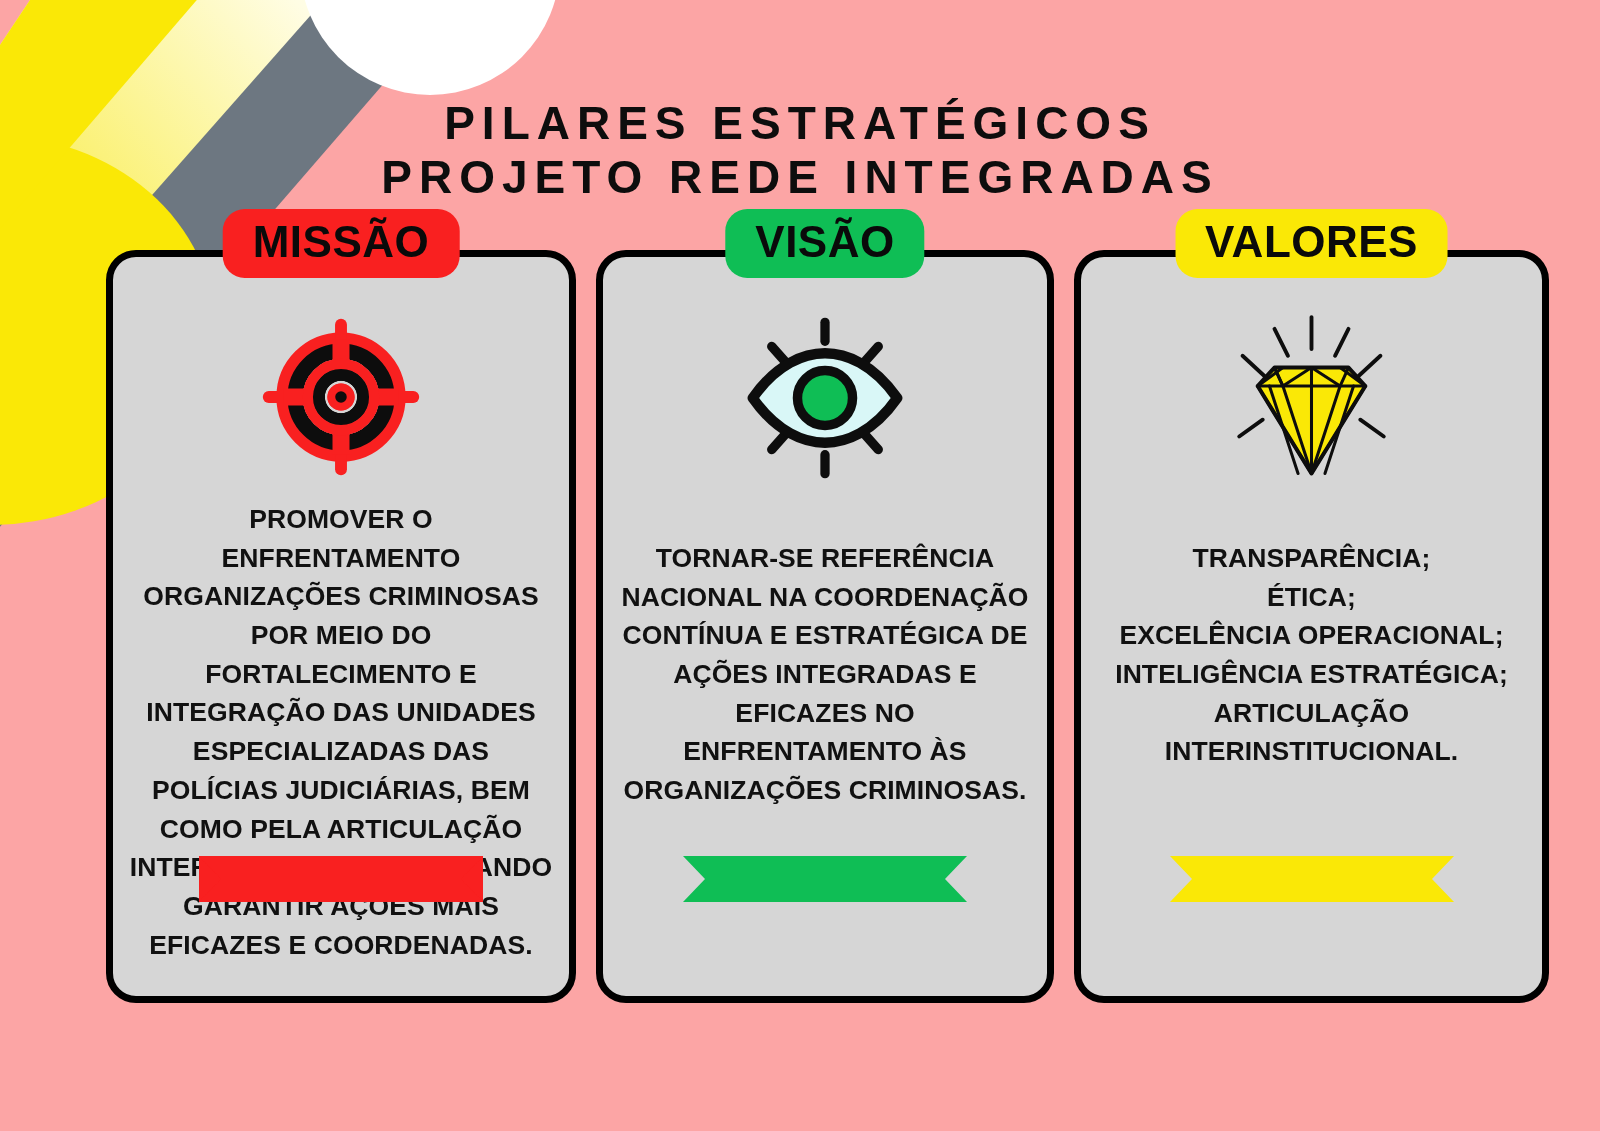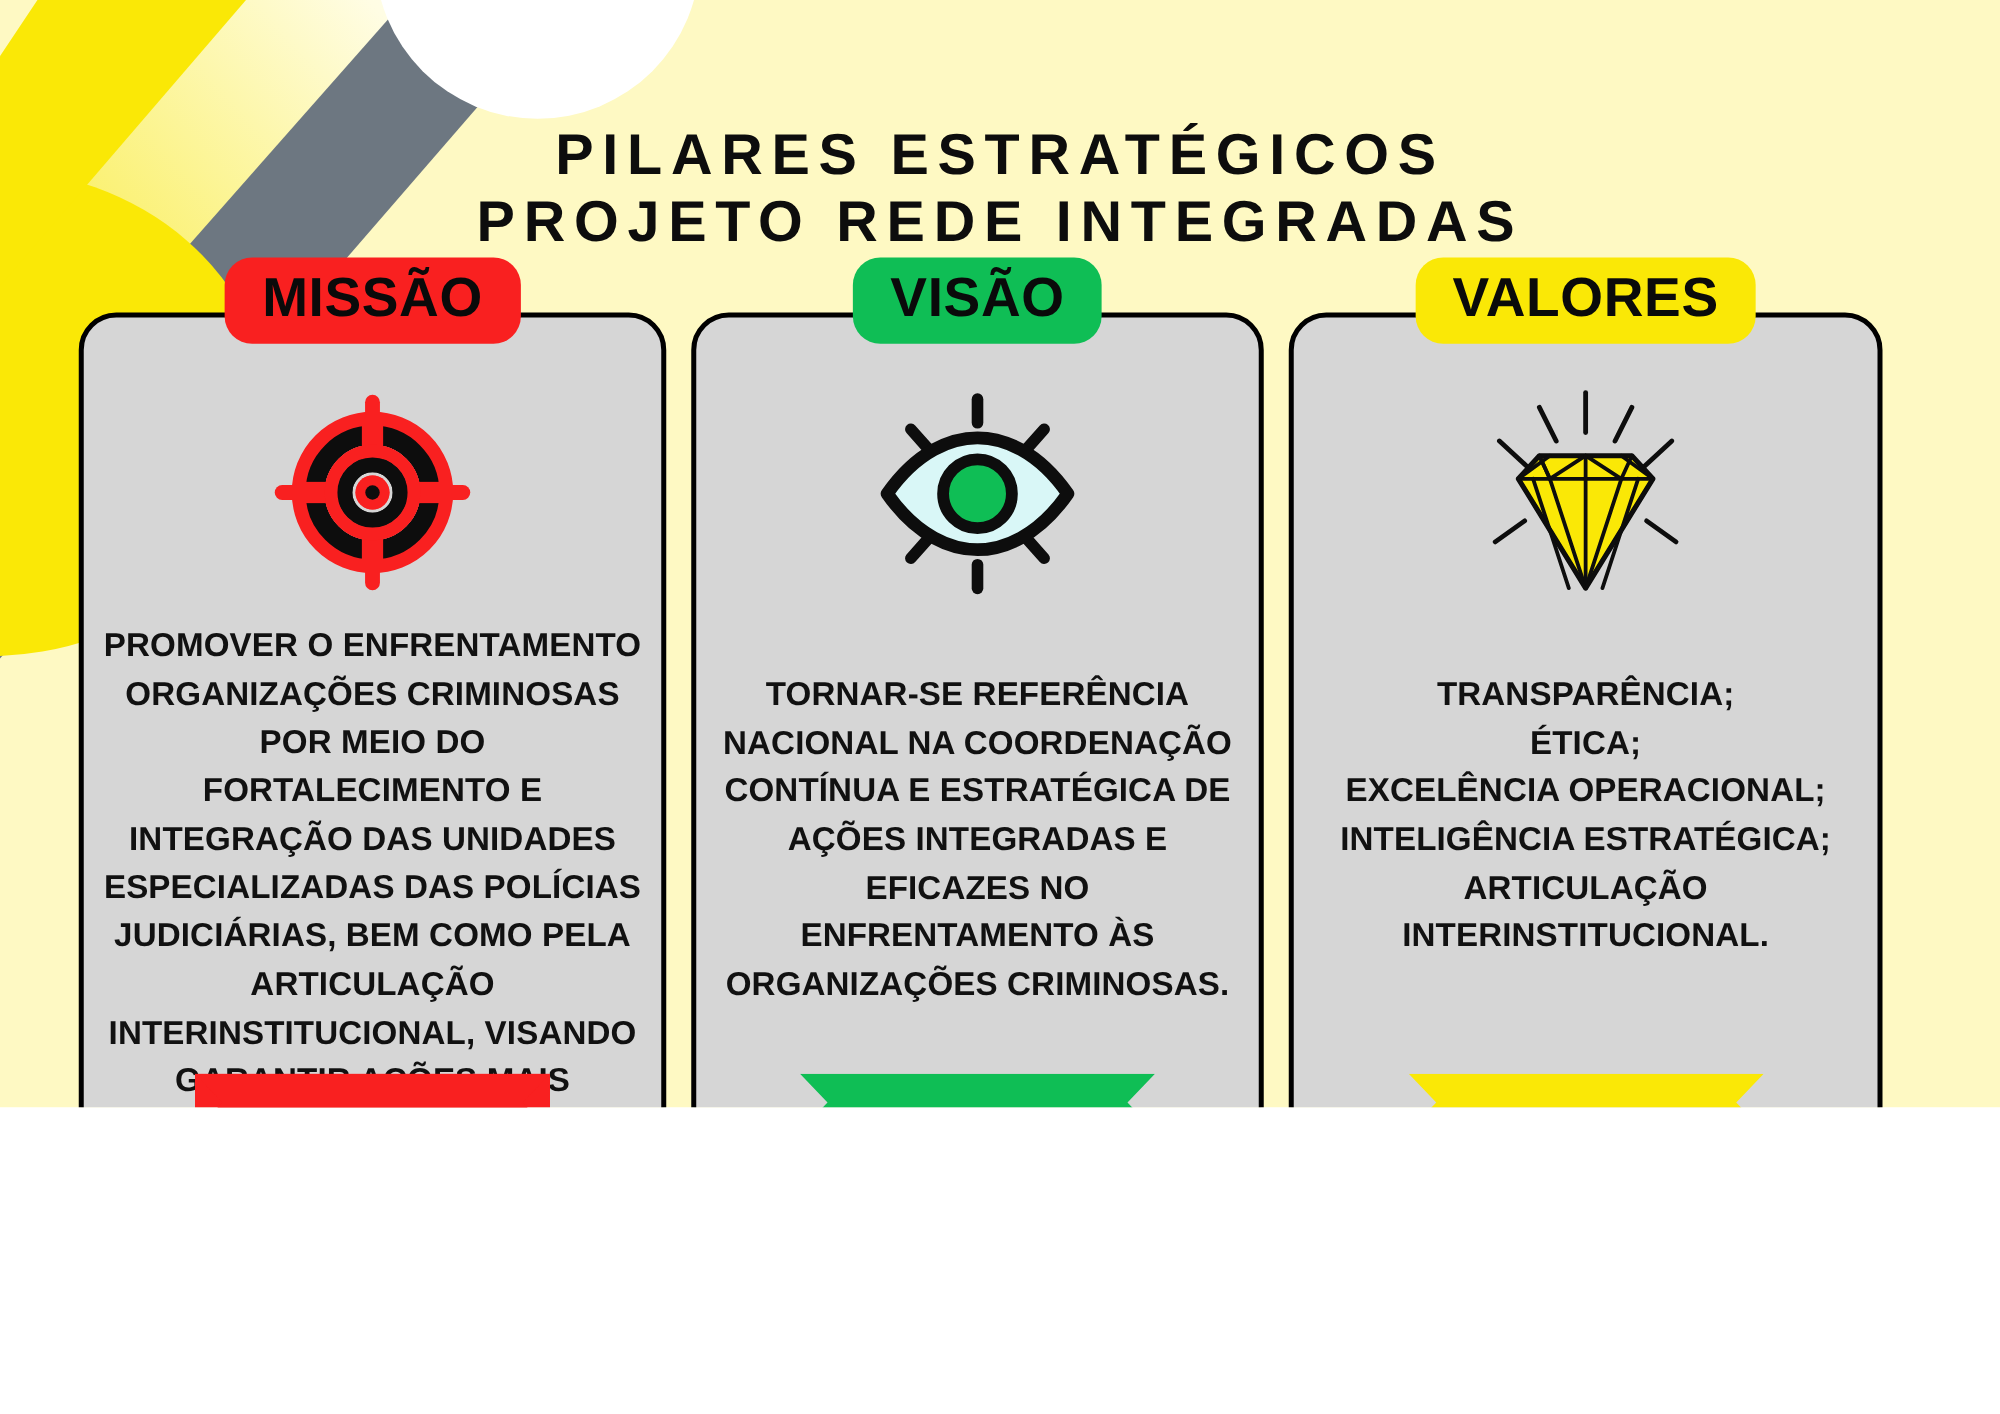--- a/index.html
+++ b/index.html
@@ -6,22 +6,22 @@
     margin: 0;
     padding: 0;
     background: #ffffff;
   }
   body {
     font-family: "Liberation Sans", sans-serif;
   }
   .canvas {
     position: relative;
     width: 1600px;
-    height: 886px;
-    background: #fef9c3;
+    height: 1131px;
+    background: #fca5a5;
     overflow: hidden;
   }
 
   
   .deco-layer {
     position: absolute;
     inset: 0;
     pointer-events: none;
   }
 
@@ -50,23 +50,24 @@
     top: 0;
     width: 1600px;
     height: 1131px;
     z-index: 4;
   }
   .card {
     position: absolute;
     top: 250px;
     height: 753px;
     background: #d6d6d6;
-    border: 4px solid #000000;
+    border: 7px solid #000000;
     border-radius: 30px;
     box-sizing: border-box;
+    margin-left: 43px;
   }
   .card-1 { left: 63px;   width: 470px; }
   .card-2 { left: 553px;  width: 458px; }
   .card-3 { left: 1031px; width: 475px; }
 
   .badge {
     position: absolute;
     top: -48px;
     left: 50%;
     transform: translateX(-50%);

